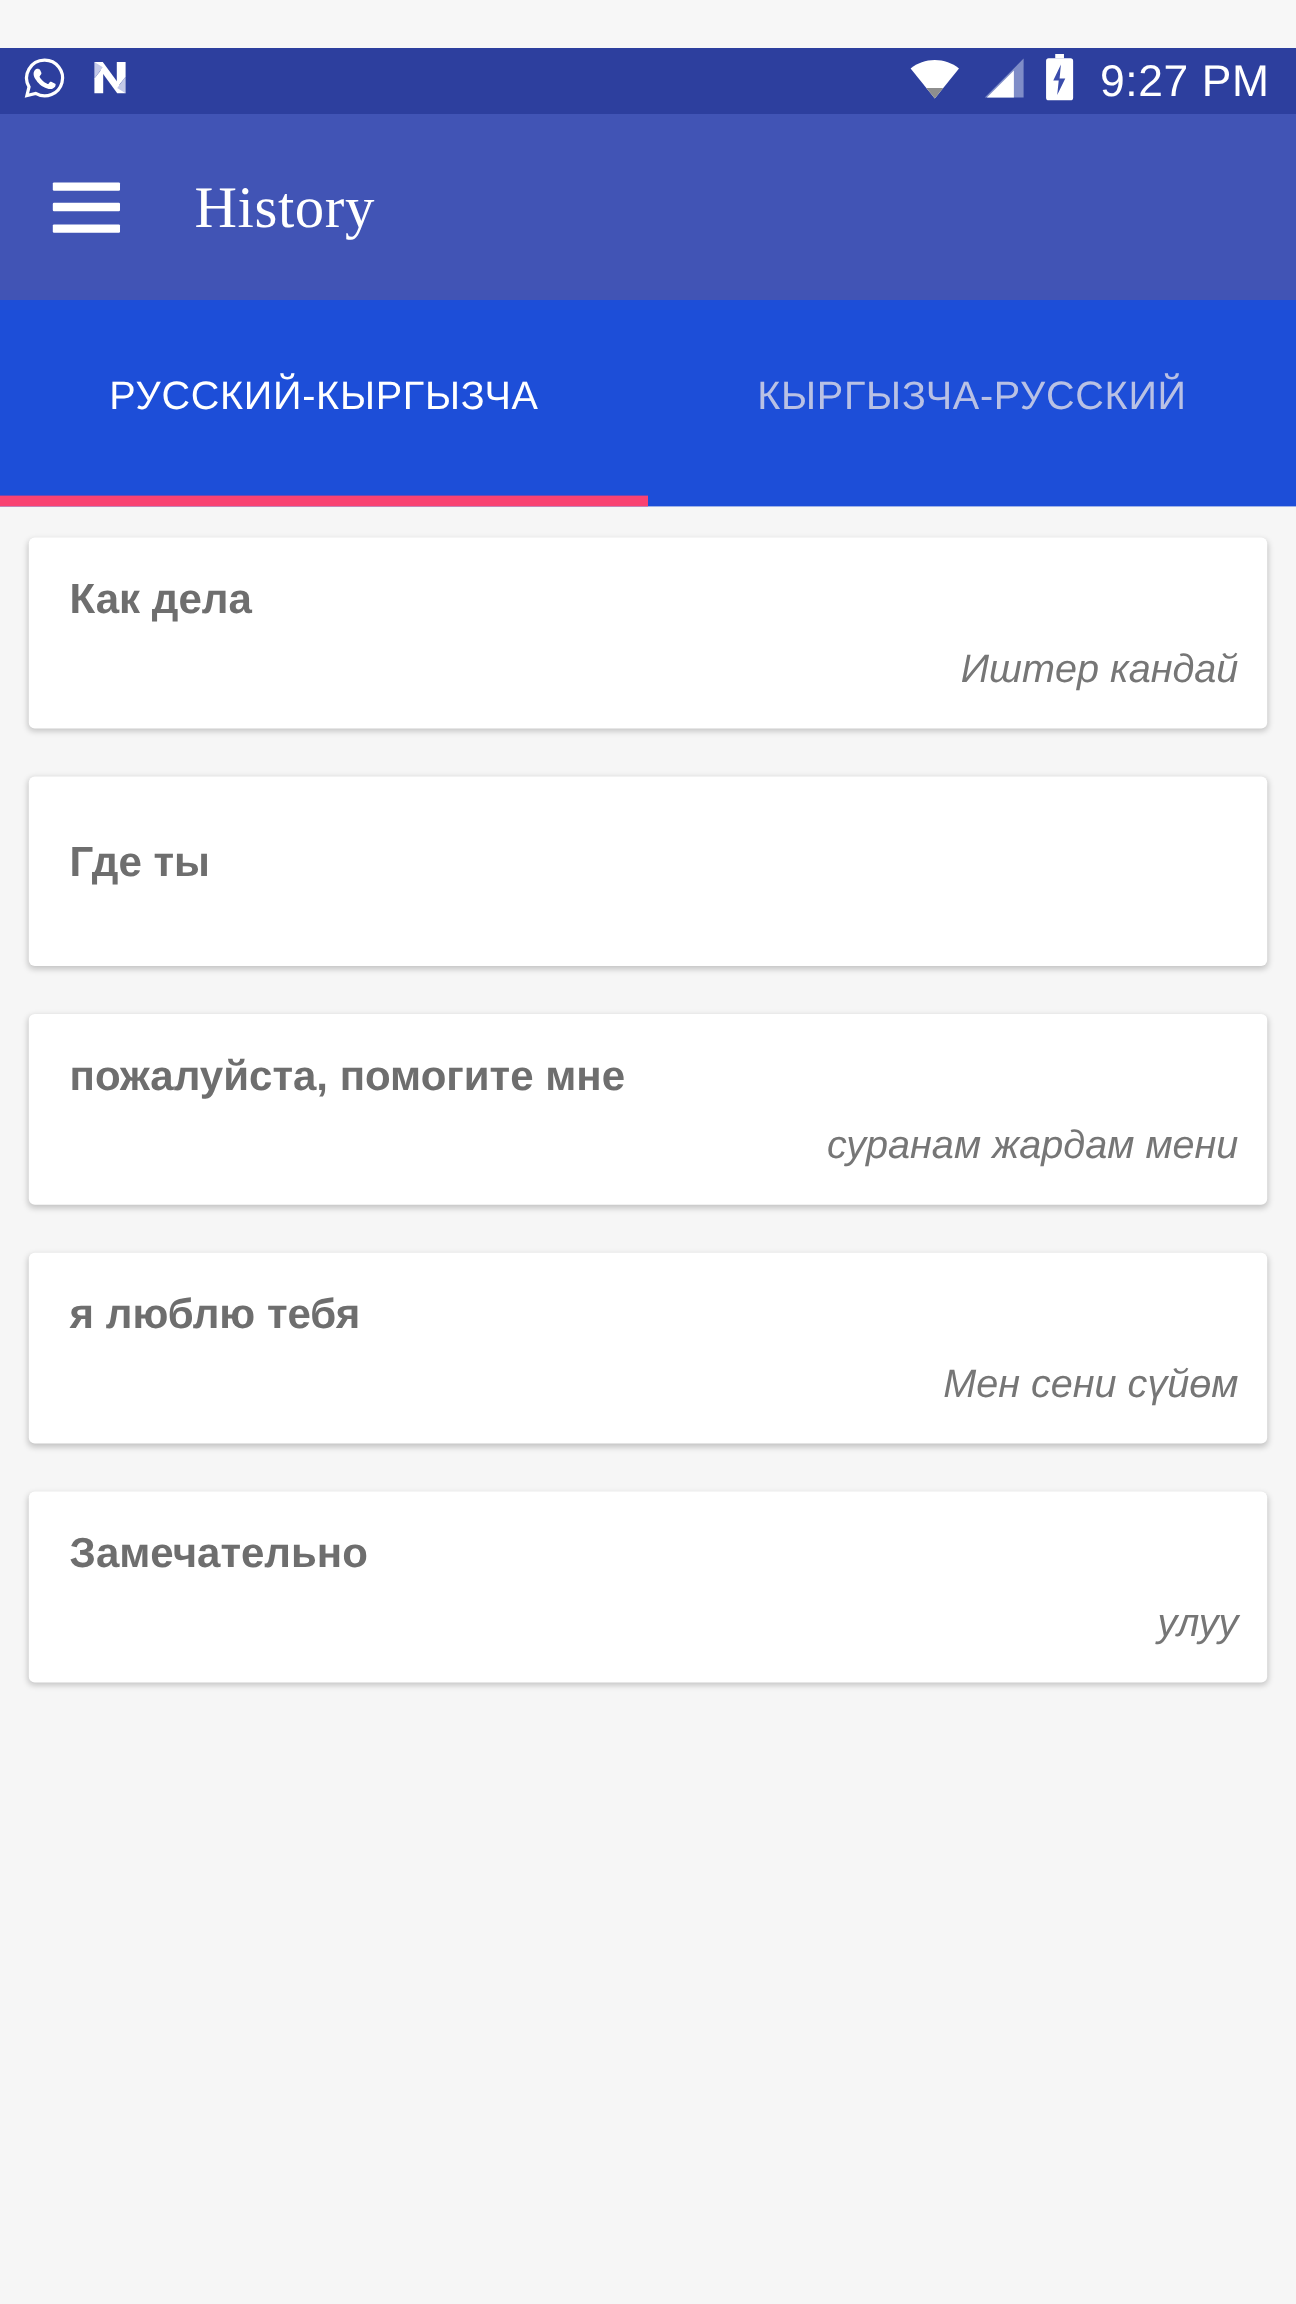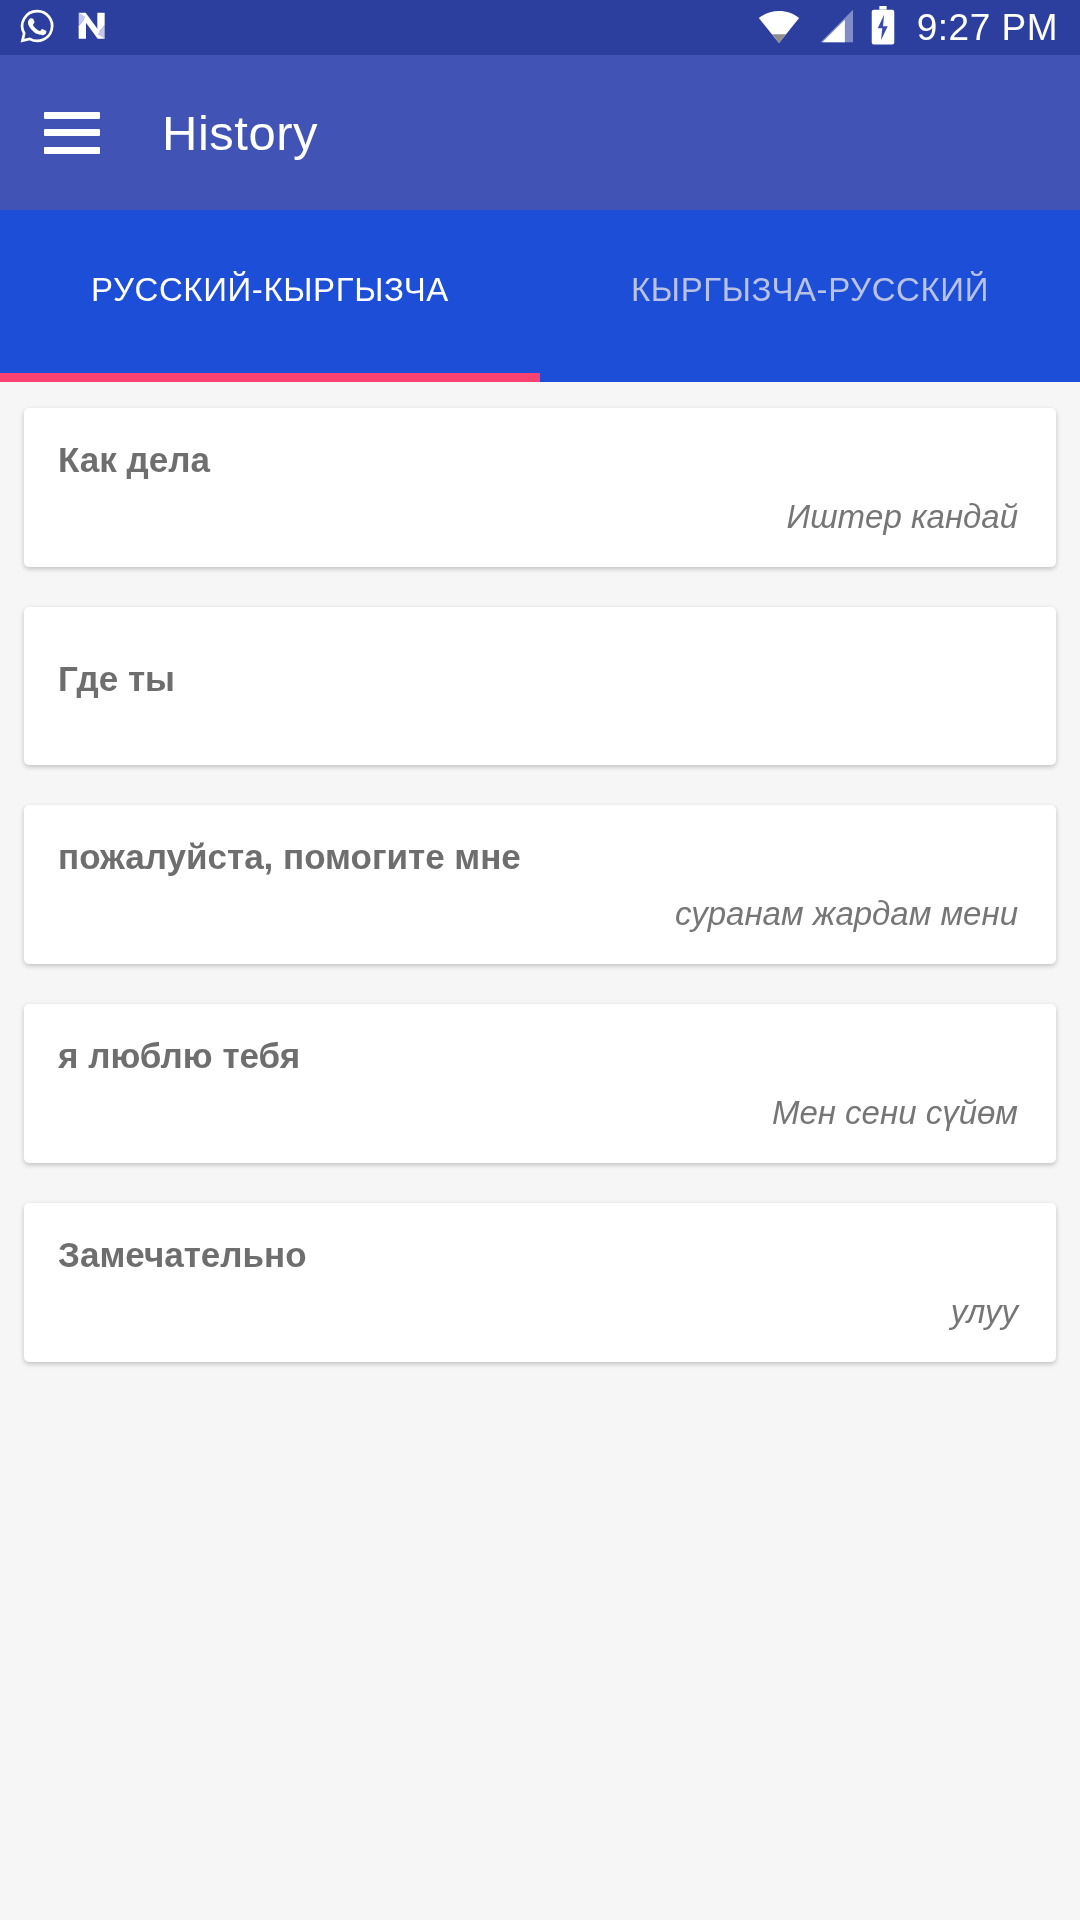--- a/index.html
+++ b/index.html
@@ -11,20 +11,21 @@
   }
 
   
   .status-bar{
     height:55px;
     background:#2d3f9e;
     display:flex;
     align-items:center;
     padding:0 22px 0 18px;
     color:#ffffff;
+    margin-top:40px;
   }
   .sb-left{ display:flex; align-items:center; gap:16px; }
   .sb-spacer{ flex:1; }
   .sb-right{ display:flex; align-items:center; gap:14px; }
   .sb-time{
     font-size:37px;
     font-weight:400;
     letter-spacing:0.5px;
     color:#ffffff;
     margin-left:6px;
@@ -48,20 +49,21 @@
   .hamburger span{
     display:block; height:7px; width:100%;
     background:#ffffff; border-radius:1px;
   }
   .toolbar-title{
     margin-left:62px;
     color:#ffffff;
     font-size:49px;
     font-weight:400;
     letter-spacing:0.5px;
+    font-family:Liberation Serif, serif;
   }
 
   
   .tabbar{
     height:172px;
     background:#1d4ed8;
     display:flex;
     position:relative;
   }
   .tab{
@@ -89,21 +91,21 @@
   .content{
     background:#f6f6f6;
     padding:26px 24px 0 24px;
     height:calc(1920px - 55px - 155px - 172px);
     overflow:hidden;
   }
   .card{
     background:#ffffff;
     border-radius:5px;
     box-shadow:0 2px 5px rgba(0,0,0,0.22);
-    padding:30px 38px 30px 34px;
+    padding:30px 24px 30px 34px;
     margin-bottom:40px;
     min-height:158px;
     display:flex;
     flex-direction:column;
     justify-content:center;
   }
   .card-source{
     font-size:35px;
     font-weight:bold;
     color:#6e6e6e;

